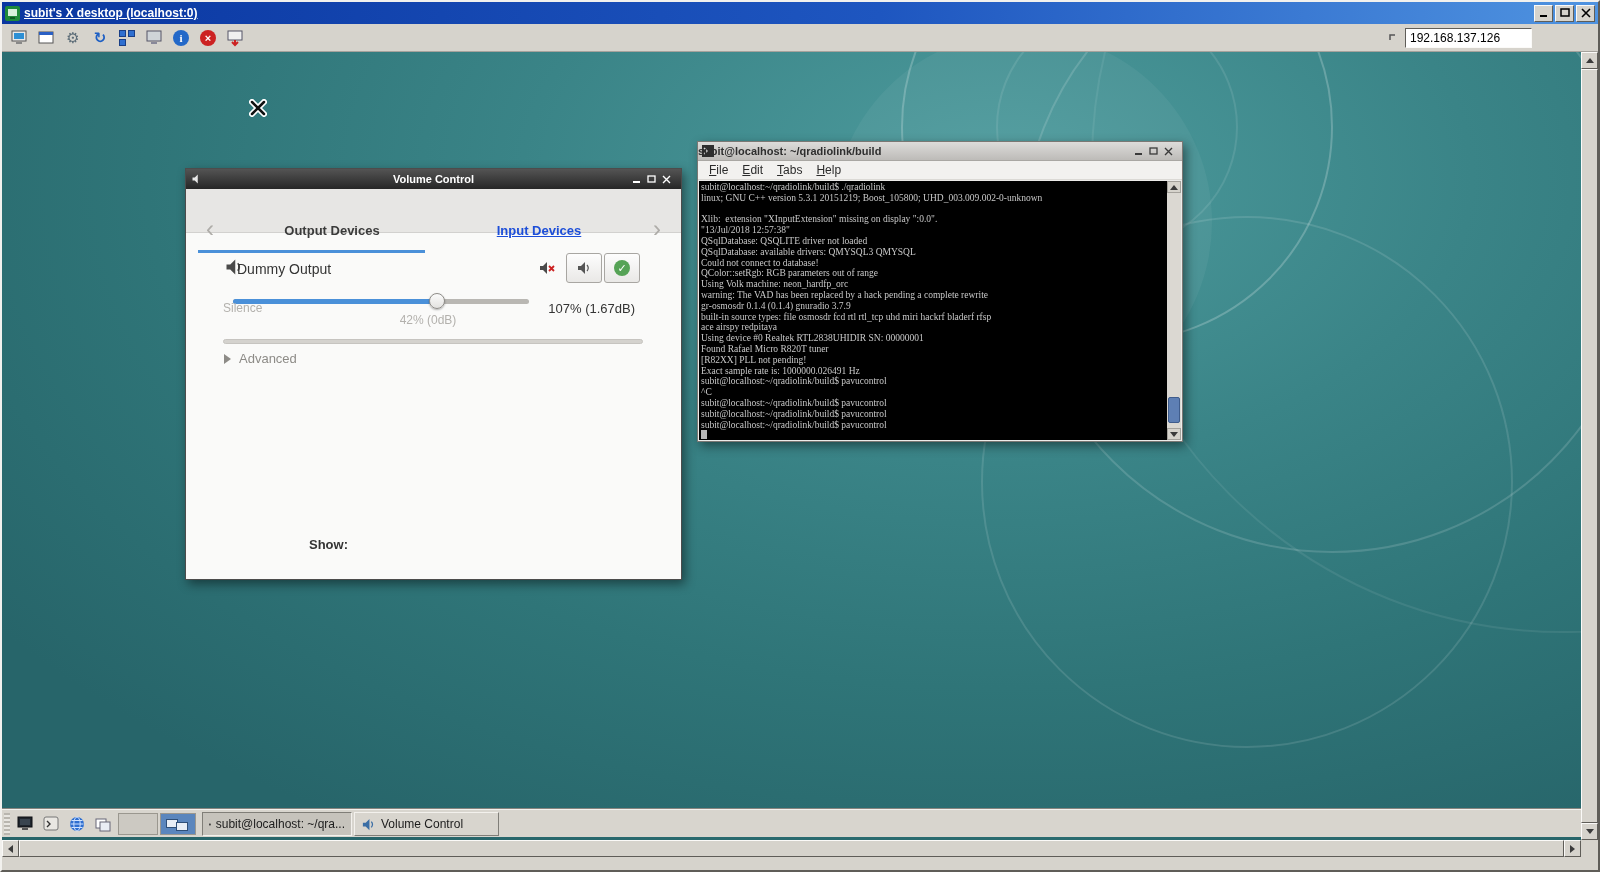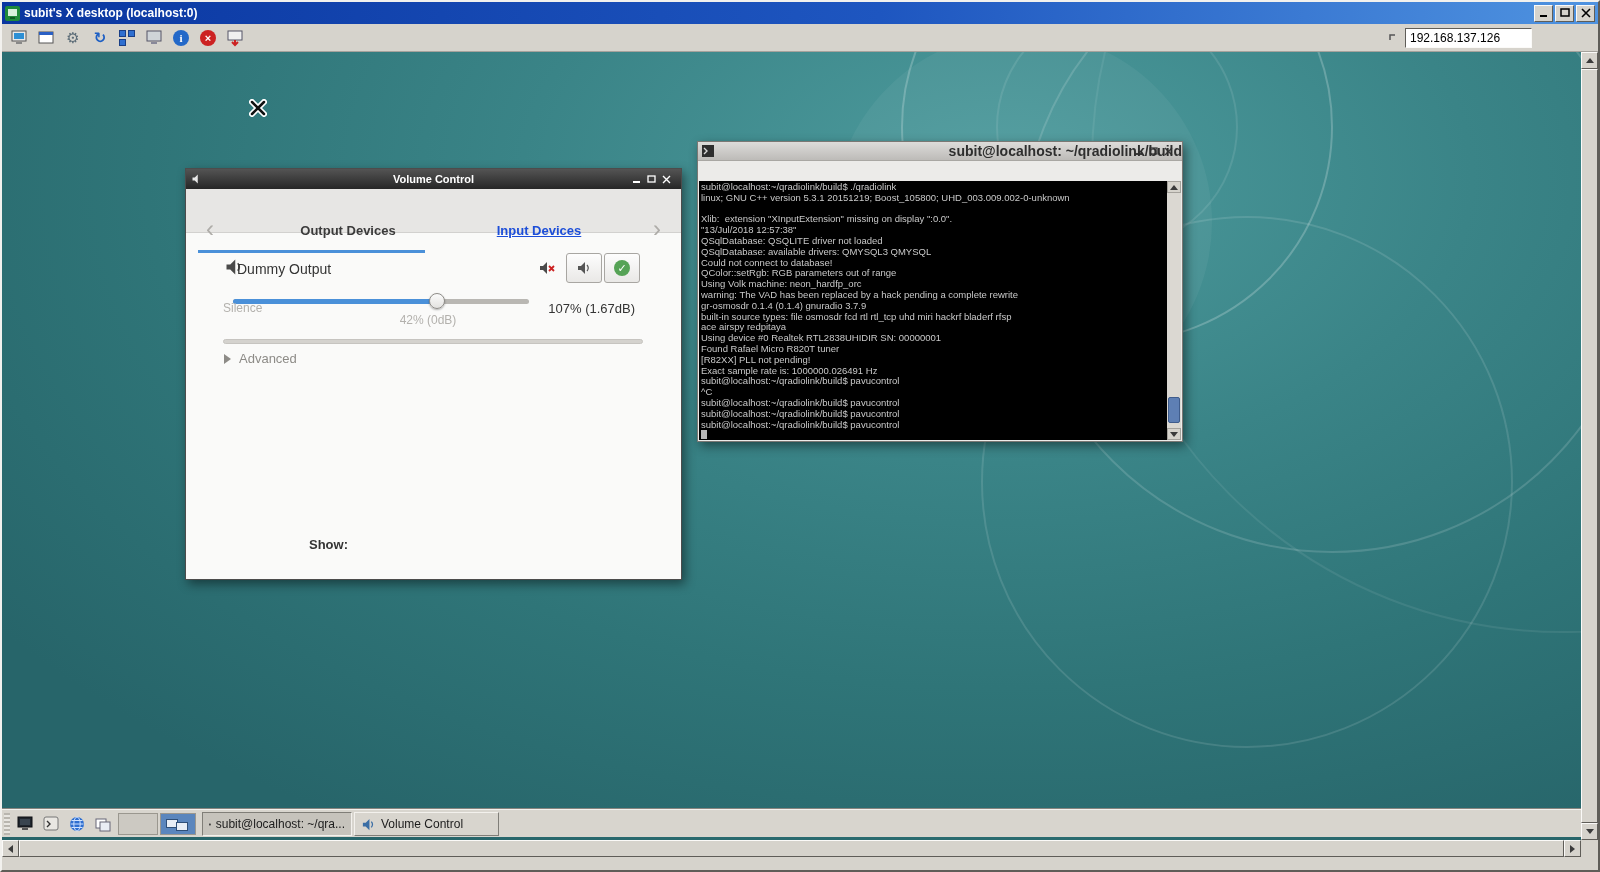--- a/index.html
+++ b/index.html
@@ -7,21 +7,21 @@
   body { font-family:"Liberation Sans","DejaVu Sans",sans-serif; background:#6f6d68; }
   #app { position:relative; width:1600px; height:872px; background:#d6d3cc;
          border:2px solid; border-color:#f2f1ee #5f5d58 #5f5d58 #f2f1ee; }
 
   
   .titlebar { position:absolute; top:0; left:0; right:0; height:22px;
     background:linear-gradient(90deg,#0a36a0 0%,#1e56c0 55%,#4f93e0 100%);
     display:flex; align-items:center; padding:0 3px; }
   .app-icon { width:15px; height:15px; margin-right:4px; flex:0 0 auto; }
   .titlebar .title { color:#fff; font-weight:bold; font-size:12px; flex:1;
-    white-space:nowrap; overflow:hidden; }
+    white-space:nowrap; overflow:hidden;text-decoration:underline; }
   .winbtn { width:19px; height:17px; background:#d6d3cc; margin-left:2px;
     border:1px solid; border-color:#fbfaf8 #5f5d58 #5f5d58 #fbfaf8;
     display:flex; align-items:center; justify-content:center; color:#000; }
   .toolbar { position:absolute; top:22px; left:0; right:0; height:28px;
     background:#d6d3cc; border-bottom:1px solid #a5a29c;
     display:flex; align-items:center; padding-left:5px; }
   .toolbtn { width:24px; height:24px; margin-right:3px; display:flex;
     align-items:center; justify-content:center; border:1px solid transparent; }
   .glyphchar { font-size:15px; line-height:1; }
   .gear { color:#5d6d78; }
@@ -113,29 +113,29 @@
     border:1px solid #9b9995; border-radius:3px; background:linear-gradient(#fdfdfd,#e9e8e6);
     display:flex; align-items:center; padding:0 10px; font-size:13px; color:#343434; }
   .dd-arrow { margin-left:auto; width:0; height:0; border-left:5px solid transparent;
     border-right:5px solid transparent; border-top:6px solid #5b5b5b; }
 
   
   .term-win { left:695px; top:89px; width:486px; height:301px;
     background:#ecebe9; border:1px solid #7a7874; }
   .term-title { position:relative; height:19px; background:linear-gradient(#dddcda,#bdbbb8);
     border-bottom:1px solid #a9a7a3; display:flex; align-items:center; padding:0 4px; color:#3a3a3a; }
-  .term-title .ttl { position:absolute; left:0; right:0; text-align:right;
-    font-size:14px; font-weight:bold; color:#2e2e2e; pointer-events:none; }
+  .term-title .ttl { position:absolute; left:0; right:0; text-align:left;
+    font-size:11px; font-weight:bold; color:#2e2e2e; pointer-events:none; }
   .menubar { height:19px; background:#f2f1ef; border-bottom:1px solid #dbd9d5;
     display:flex; align-items:center; padding-left:4px; }
   .menu-item { display:inline-block; font-size:12px; color:#2b2b2b; padding:2px 7px; }
   .menu-item::first-letter { text-decoration:underline; }
   .term-body { position:absolute; top:39px; left:1px; right:15px; bottom:1px;
     background:#000; overflow:hidden; padding:1px 2px; }
-  .tline { white-space:pre; font-family:Liberation Sans, sans-serif;
+  .tline { white-space:pre; font-family:Liberation Serif, serif;
     font-size:9.5px; line-height:10.8px; color:#c9c9c9; }
   .blockcursor { display:inline-block; width:6px; height:9px; background:#b8b8b8; }
   .term-sb { position:absolute; top:39px; right:1px; width:14px; bottom:1px; background:#dbd8d2; }
   .term-sb .sbtn { position:absolute; left:0; width:14px; height:12px; background:#d6d3cc;
     border:1px solid #a5a29c; display:flex; align-items:center; justify-content:center; }
   .term-thumb { position:absolute; left:1px; width:12px; top:216px; height:26px;
     background:#5e7fb4; border:1px solid #3f5c8c; border-radius:2px; }
 
   
   .taskbar { position:absolute; left:0; bottom:3px; width:100%; height:28px;
@@ -269,21 +269,21 @@
                 <rect x="1" y="1" width="7" height="6" fill="none" stroke="#fff" stroke-width="1.3"></rect>
               </svg>
             <svg width="9" height="9">
                 <path d="M1 1 L8 8 M8 1 L1 8" stroke="#fff" stroke-width="1.4"></path>
               </svg>
           </span>
         </div>
 
         <div class="tabstrip">
           <span class="chev" style="left:20px">‹</span>
-          <span class="tab-label tab-active" style="left:62px">Output Devices</span>
+          <span class="tab-label tab-active" style="left:46px">Output Devices</span>
           <span class="tab-label tab-inactive" style="left:253px">Input Devices</span>
           <span class="chev" style="right:20px">›</span>
           <span class="tab-underline"></span>
         </div>
 
         <svg class="dev-icon" width="20" height="20" viewBox="0 0 16 16">
           <path d="M2 6 H5 L9 2 V14 L5 10 H2 Z" fill="#4a4a4a"></path>
           <path d="M11 5 Q13.5 8 11 11" stroke="#4a4a4a" stroke-width="1.3" fill="none"></path>
         </svg>
         <span class="dev-name">Dummy Output</span>
@@ -334,20 +334,26 @@
             <svg width="9" height="9">
                 <rect x="1" y="6" width="7" height="2" fill="#3a3a3a"></rect>
               </svg>
             <svg width="9" height="9">
                 <rect x="1" y="1" width="7" height="6" fill="none" stroke="#3a3a3a" stroke-width="1.3"></rect>
               </svg>
             <svg width="9" height="9">
                 <path d="M1 1 L8 8 M8 1 L1 8" stroke="#3a3a3a" stroke-width="1.4"></path>
               </svg>
           </span>
+        </div>
+        <div class="menubar">
+          <span class="menu-item">File</span>
+          <span class="menu-item">Edit</span>
+          <span class="menu-item">Tabs</span>
+          <span class="menu-item">Help</span>
         </div>
         <div class="term-body">
           <div>
               <div class="tline">subit@localhost:~/qradiolink/build$ ./qradiolink</div>
               <div class="tline">linux; GNU C++ version 5.3.1 20151219; Boost_105800; UHD_003.009.002-0-unknown</div>
               <div class="tline">&nbsp;</div>
               <div class="tline">Xlib:  extension "XInputExtension" missing on display ":0.0".</div>
               <div class="tline">"13/Jul/2018 12:57:38"</div>
               <div class="tline">QSqlDatabase: QSQLITE driver not loaded</div>
               <div class="tline">QSqlDatabase: available drivers: QMYSQL3 QMYSQL</div>

